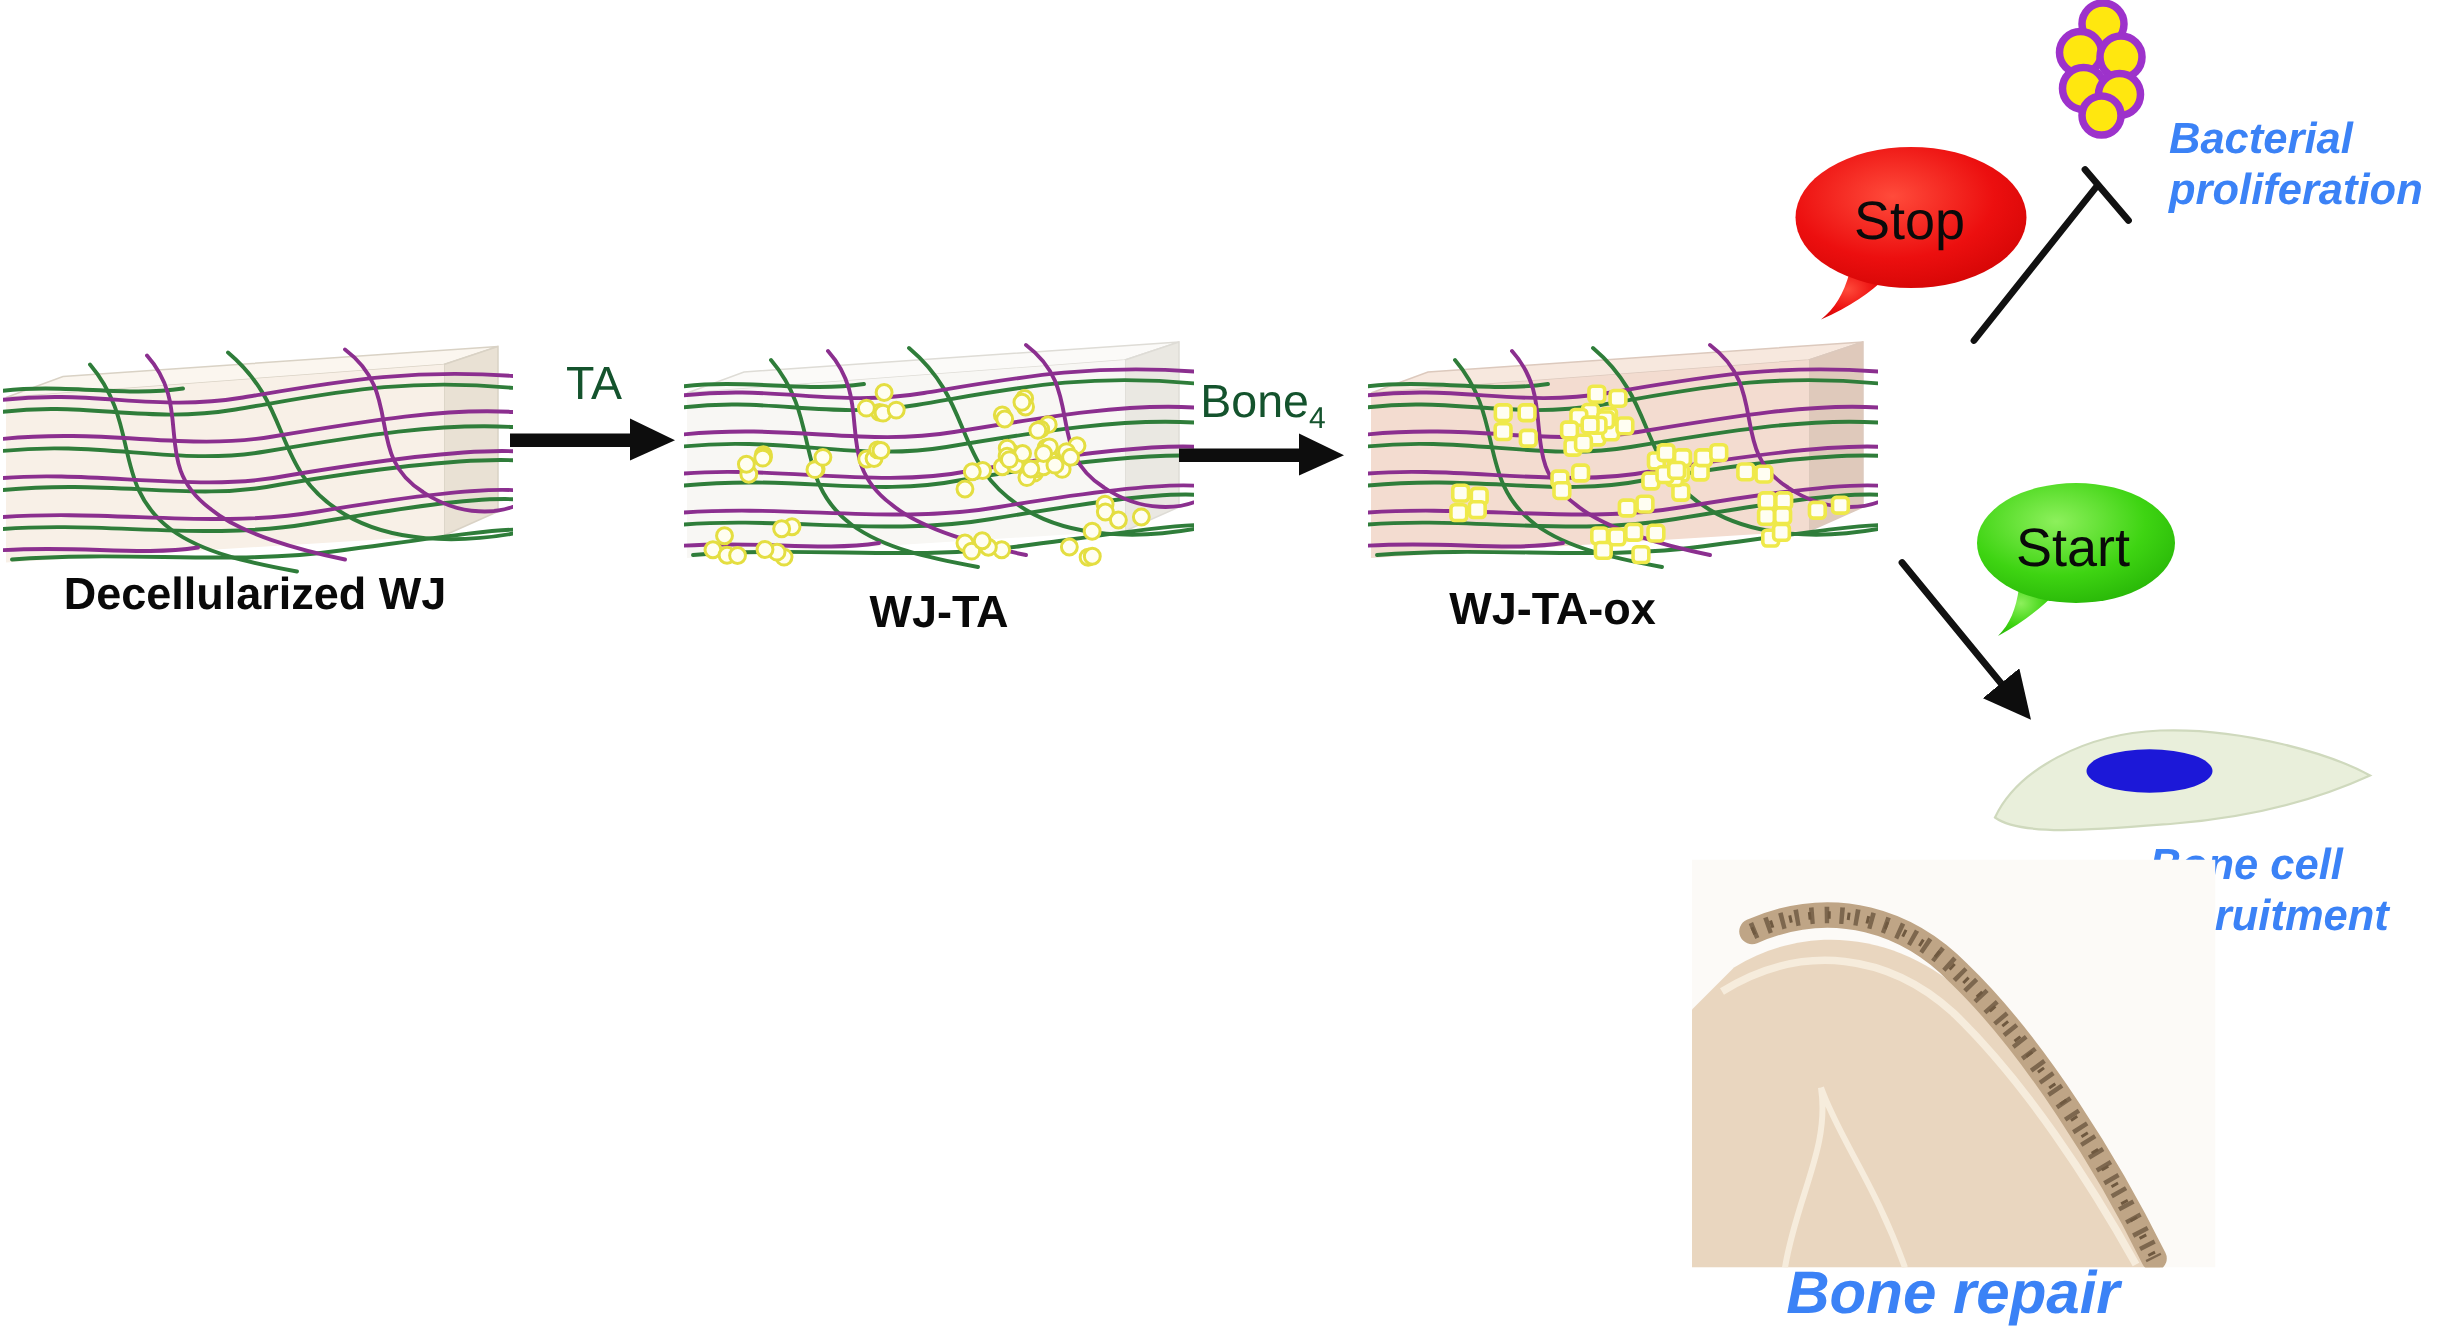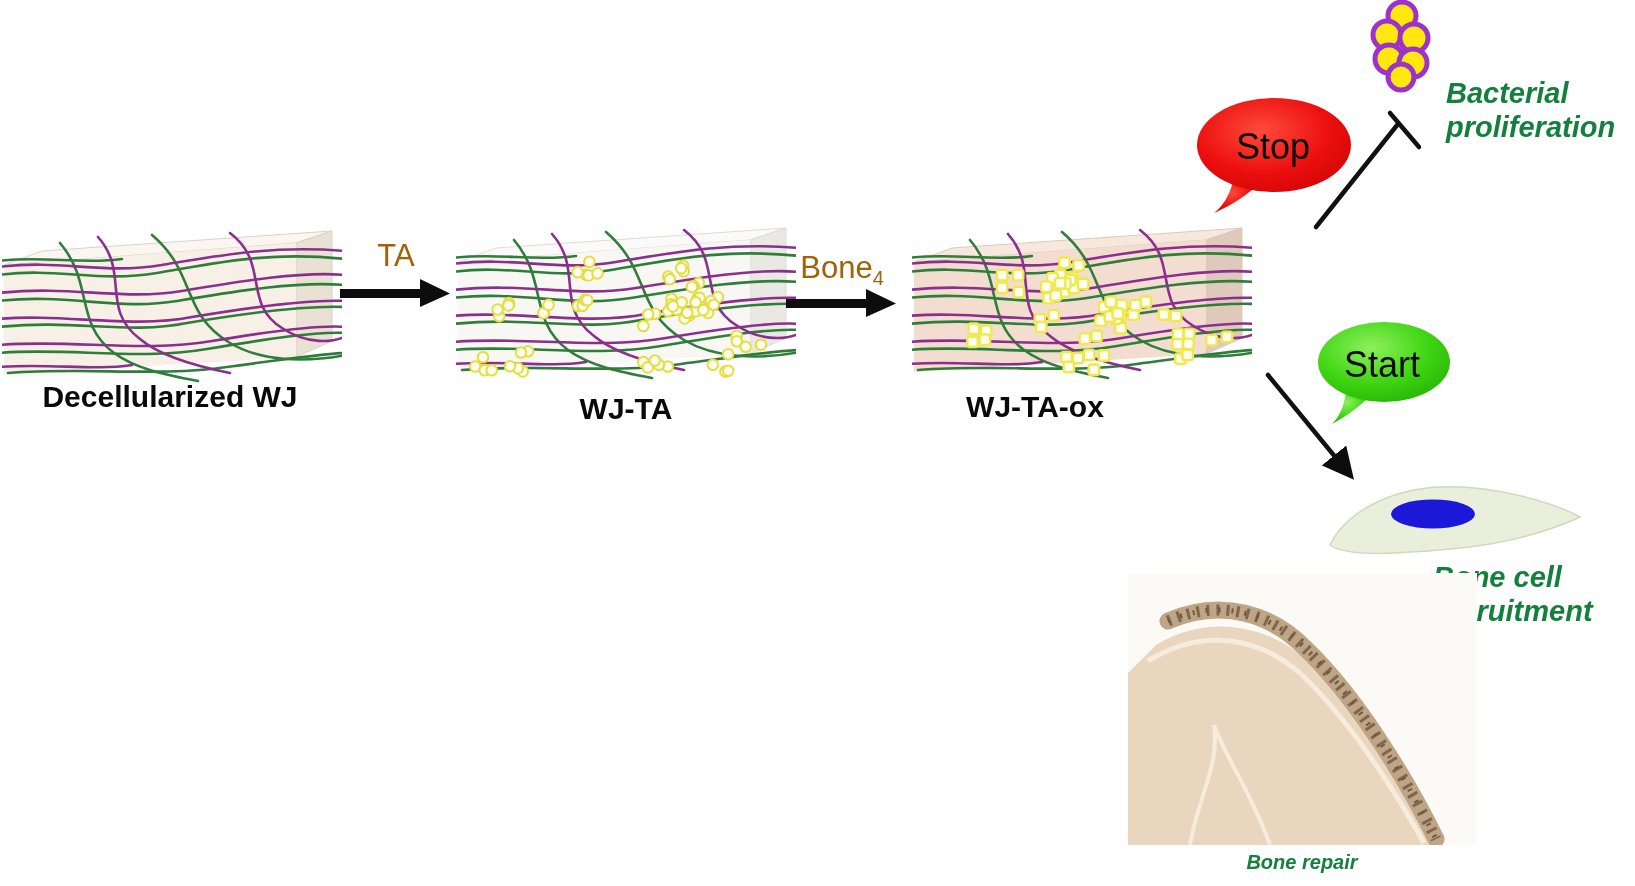--- a/index.html
+++ b/index.html
@@ -1,23 +1,23 @@
 <!DOCTYPE html>
 <html><head>
 <meta charset="utf-8">
 <style>
   html,body{margin:0;padding:0;background:#ffffff;}
   #canvas{position:relative;width:1635px;height:886px;background:#ffffff;overflow:hidden;
           font-family:"Liberation Sans","DejaVu Sans",sans-serif;}
   .abs{position:absolute;}
   .slab-label{font-weight:700;color:#090909;font-size:30px;text-align:center;letter-spacing:0px;}
-  .reagent-label{font-size:31px;color:#a16207;text-align:center;font-weight:400;}
+  .reagent-label{font-size:31px;color:#14532d;text-align:center;font-weight:400;}
   .reagent-label sub{font-size:20px;}
   .bubble-label{font-weight:400;color:#0a0a0a;text-align:center;}
-  .side-note{font-weight:700;font-style:italic;color:#15803d;font-size:29px;line-height:34px;}
+  .side-note{font-weight:700;font-style:italic;color:#3b82f6;font-size:29px;line-height:34px;}
   svg{display:block;}
 </style>
 </head>
 <body>
 
 <div id="canvas">
 
   <svg class="abs" style="width:0;height:0;left:0;top:0" aria-hidden="true">
     <defs>
       <g id="fiberset" fill="none" stroke-linecap="round">
@@ -281,15 +281,15 @@
 
   <svg class="abs" style="left:1128px;top:573px" width="349" height="272" viewBox="0 0 349 272">
     <rect x="0" y="0" width="349" height="272" fill="#fcfaf7"></rect>
     <path d="M28,72 C80,40 140,52 180,88 C230,135 282,215 312,272 L0,272 L0,100 Z" fill="#e9d6bf"></path>
     <path d="M20,88 C75,54 132,64 174,102 C222,148 266,216 296,270" stroke="#f6ecdc" stroke-width="5" fill="none"></path>
     <path d="M40,48 C95,24 145,42 178,76 C228,124 278,205 308,266" stroke="#bfa586" stroke-width="17" fill="none" stroke-linecap="round"></path>
     <path d="M40,48 C95,24 145,42 178,76 C228,124 278,205 308,266" stroke="#7d674e" stroke-width="11" fill="none" stroke-dasharray="3 7"></path>
     <path d="M40,48 C95,24 145,42 178,76 C228,124 278,205 308,266" stroke="#6f5940" stroke-width="5" fill="none" stroke-dasharray="2 11"></path>
     <path d="M62,272 C70,224 92,192 86,152 M86,152 C98,186 122,216 142,272" stroke="#f6ecdc" stroke-width="4" fill="none"></path>
   </svg>
-  <div class="abs side-note" style="left:1157px;top:845px;width:290px;text-align:center;font-size:20px">Bone repair</div>
+  <div class="abs side-note" style="left:1157px;top:845px;width:290px;text-align:center;font-size:40px">Bone repair</div>
 
 </div>
 
 </body></html>

